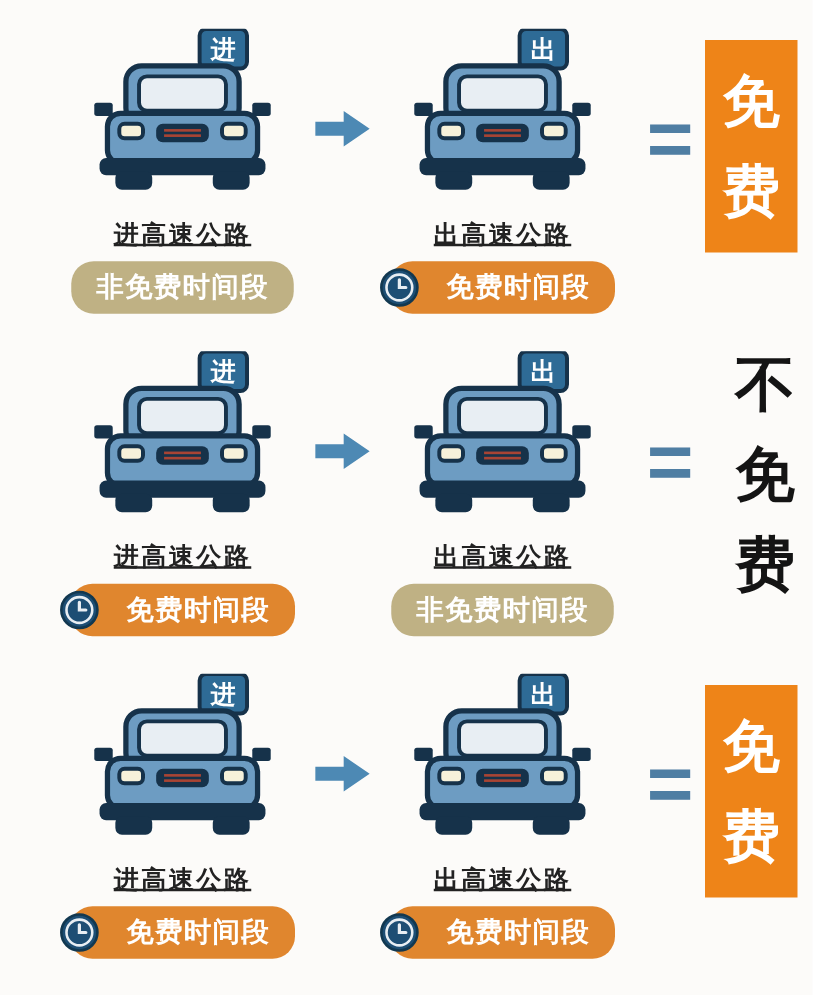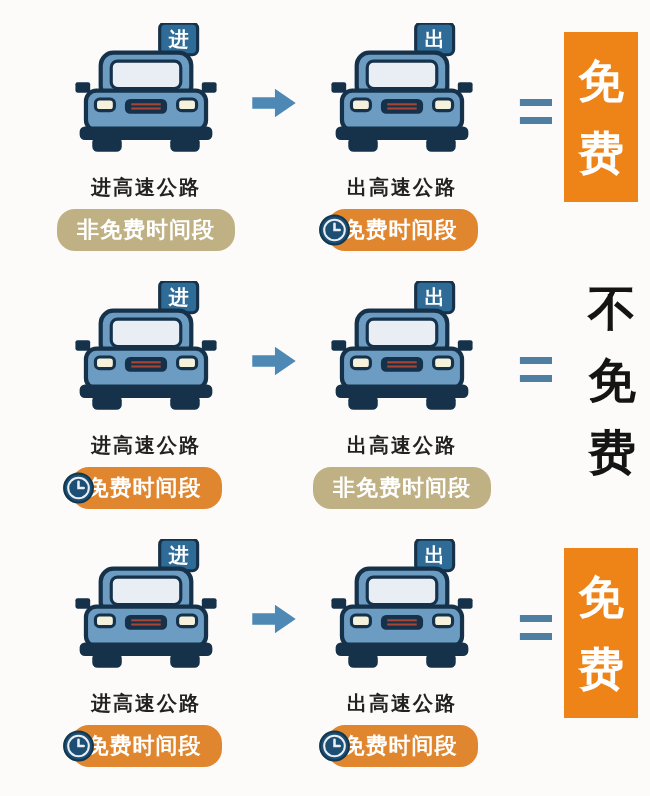--- a/index.html
+++ b/index.html
@@ -30,35 +30,36 @@
     flex: 0 0 auto;
   }
   .car { display: block; }
   .caption {
     margin-top: 20px;
     font-size: 20px;
     font-weight: 700;
     color: #222222;
     letter-spacing: 2px;
     white-space: nowrap;
+    text-decoration: underline;
   }
   .badge {
     position: relative;
     display: inline-flex;
     align-items: center;
     margin-top: 8px;
     border-radius: 18px;
     padding: 6px 20px;
     color: #ffffff;
     font-weight: 700;
     font-size: 22px;
     letter-spacing: 1px;
     white-space: nowrap;
   }
-  .badge[data-badge-type="free"] { background: #e0862e; padding-left: 16px; }
+  .badge[data-badge-type="free"] { background: #e0862e; padding-left: 45px; }
   .badge[data-badge-type="nonfree"] { background: #bfb184; }
   .badge .clock {
     position: absolute;
     left: -9px;
     top: 50%;
     transform: translateY(-50%);
     width: 33px;
     height: 33px;
   }
   .arrow {

